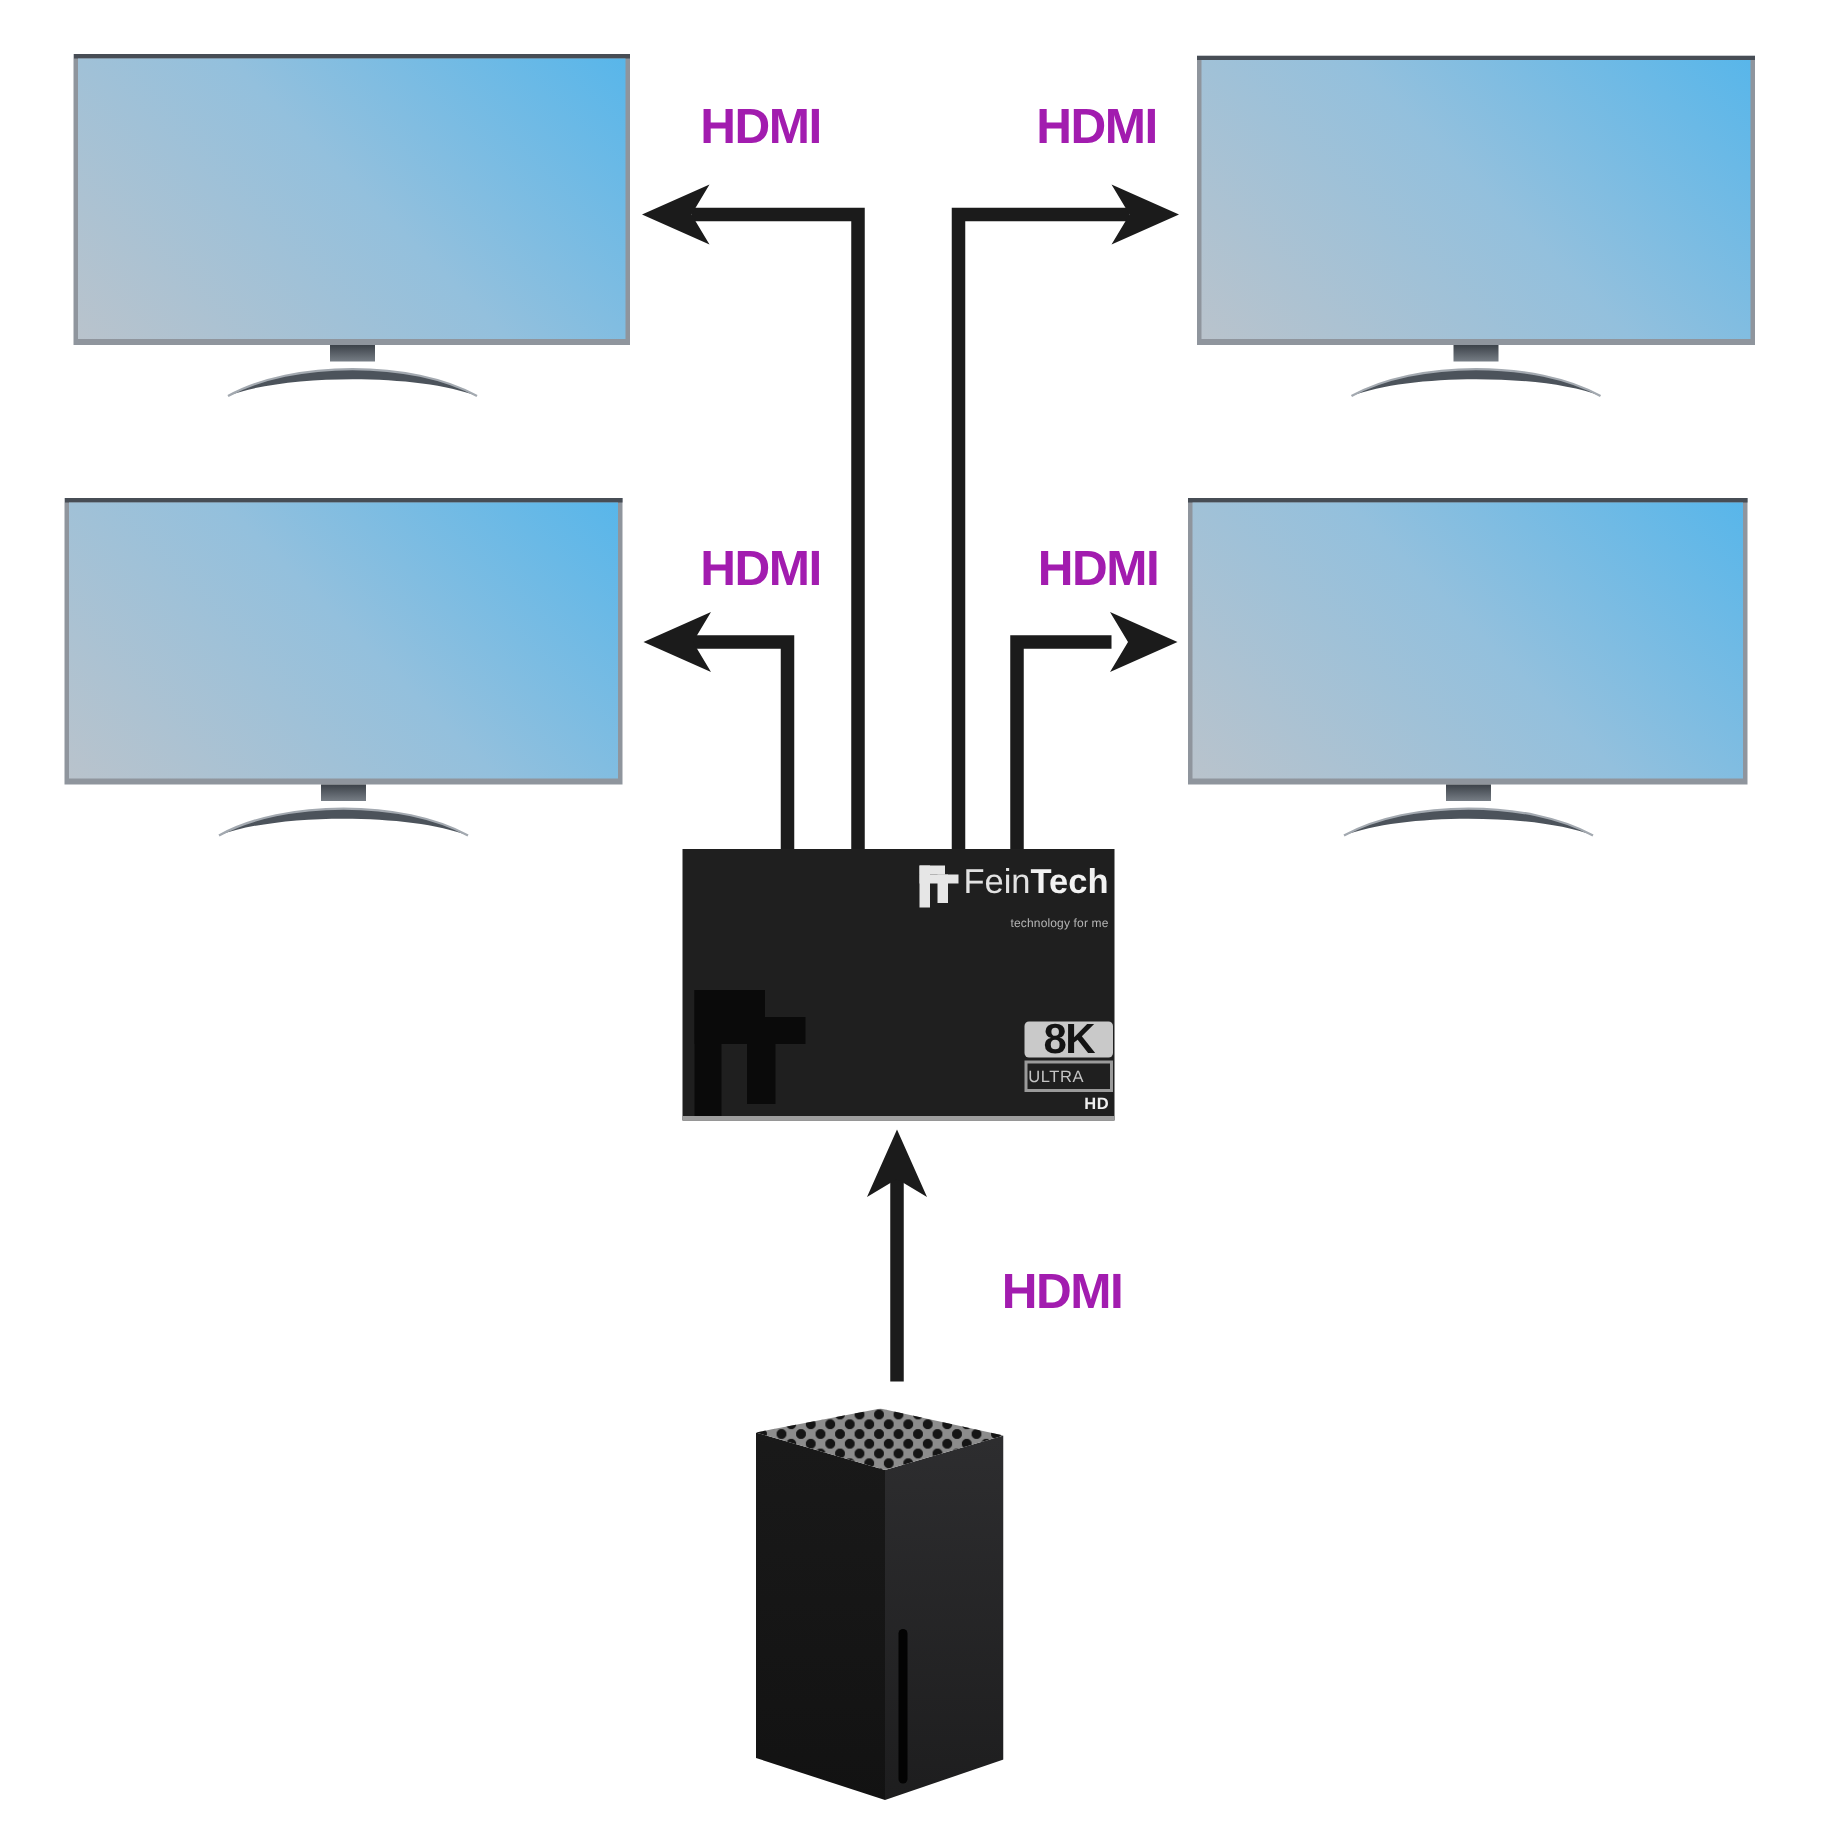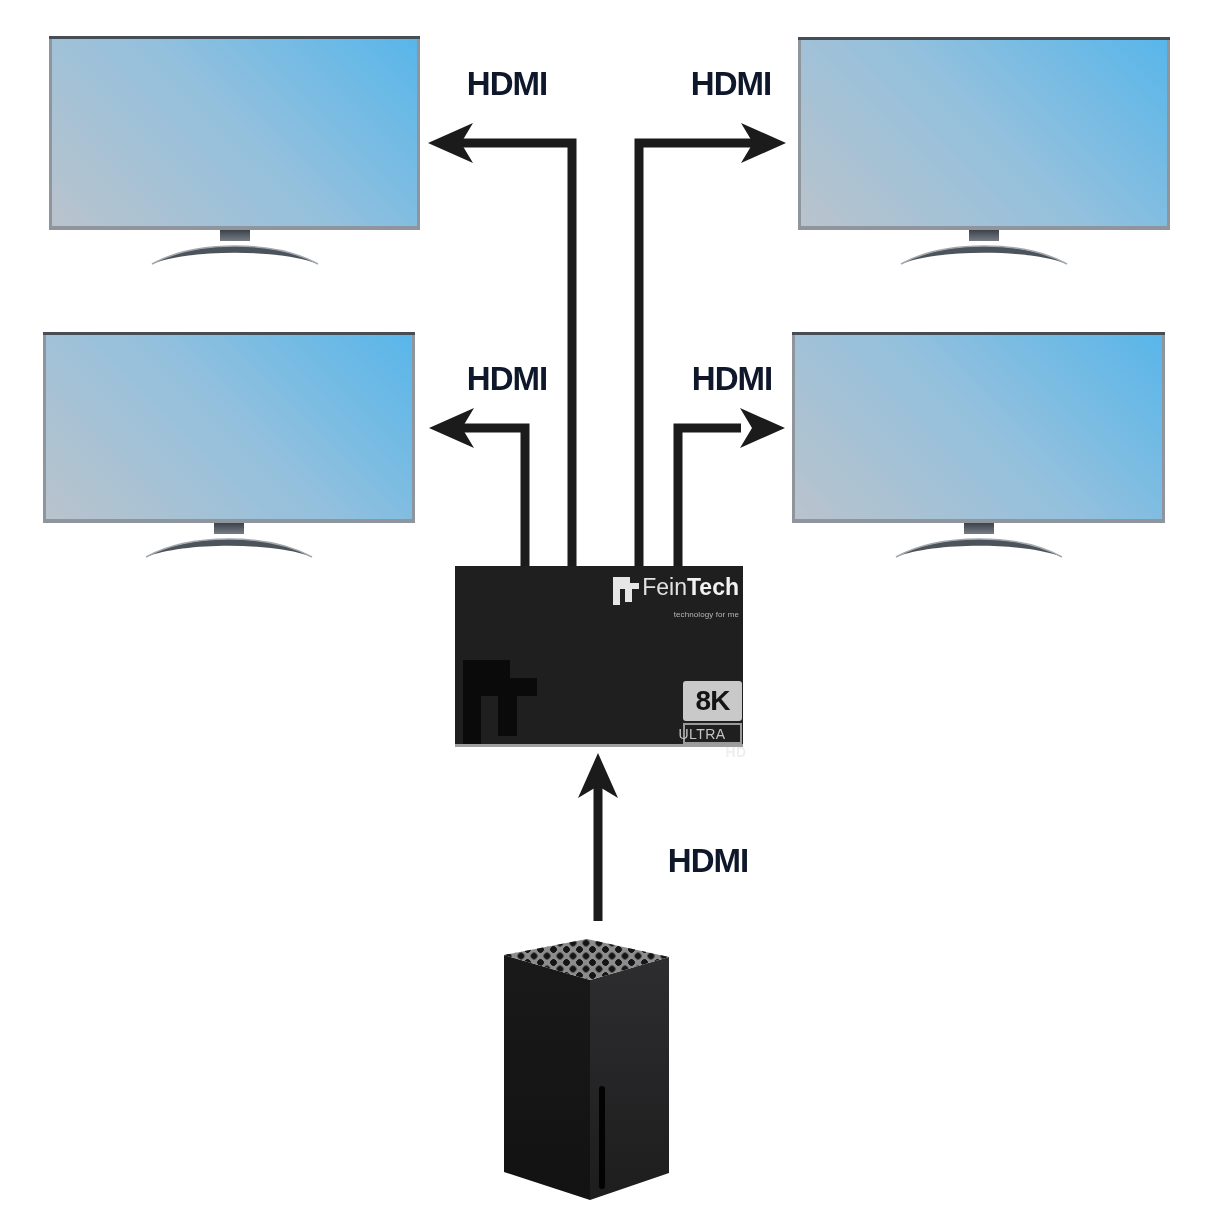--- a/index.html
+++ b/index.html
@@ -11,41 +11,41 @@
   
   .tv{position:absolute;background:#8f959d;box-shadow:inset 0 3px 0 #474d55;padding:3px 3px 4px 3px;box-sizing:border-box;}
   .tv .screen{width:100%;height:100%;background:linear-gradient(45deg,#b9c3cc 0%,#93c0dd 52%,#58b6ea 100%);}
   .tv .neck{position:absolute;left:50%;top:100%;transform:translateX(-50%);width:30px;height:11px;
     background:linear-gradient(#3c4249,#767d85);}
   .tv .base{position:absolute;left:50%;top:100%;margin-top:8px;transform:translateX(-50%);}
   
   #wires{position:absolute;left:0;top:0;pointer-events:none;}
   
   .hdmi-label{position:absolute;width:130px;text-align:center;font-size:33px;font-weight:700;
-    letter-spacing:-1px;color:#0f172a;line-height:40px;}
+    letter-spacing:-1px;color:#a21caf;line-height:40px;}
   
   .splitter{position:absolute;left:455px;top:566px;width:288px;height:178px;background:#1f1f1f;
     border-bottom:3px solid #9e9e9e;box-sizing:content-box;}
   .ftg{position:absolute;}
   .ftg i{position:absolute;background:currentColor;}
   .ftg .b1{left:0;top:0;width:24%;height:100%;}
   .ftg .a1{left:0;top:0;width:64%;height:21%;}
   .ftg .a2{left:0;top:21%;width:100%;height:22%;}
   .ftg .st{left:47%;top:21%;width:26%;height:69%;}
   .brand{position:absolute;right:4px;top:11px;display:flex;align-items:flex-start;gap:3px;}
   .brand .mark{position:relative;width:26px;height:28px;color:#e6e6e6;}
   .brand-name{font-size:23px;color:#e2e2e2;font-weight:400;line-height:20px;white-space:nowrap;}
   .brand-name b{font-weight:700;color:#f2f2f2;}
   .brand-tag{font-size:8px;letter-spacing:.1px;color:#b5b5b5;text-align:right;margin-top:11px;}
   .watermark{left:8px;top:94px;width:74px;height:84px;color:#0a0a0a;}
   .badge{position:absolute;left:228px;top:115px;width:59px;}
-  .badge .res{background:#c9c9c9;border-radius:3px;height:40px;display:flex;align-items:center;justify-content:center;
+  .badge .res{background:#c9c9c9;border-radius:3px;height:24px;display:flex;align-items:center;justify-content:center;
     font-size:28px;font-weight:800;color:#141414;letter-spacing:-1px;}
   .badge .uhd{margin-top:2px;border:2px solid #9a9a9a;height:17px;display:flex;align-items:center;justify-content:center;
-    font-size:14px;color:#c4c4c4;letter-spacing:.4px;font-weight:400;}
+    font-size:11px;color:#c4c4c4;letter-spacing:.4px;font-weight:400;}
   .badge .uhd b{color:#efefef;font-weight:700;margin-top:36px;}
   
   .console{position:absolute;left:495px;top:930px;width:185px;height:275px;}
   .console .face{position:absolute;left:0;top:0;width:100%;height:100%;}
   .console .top{
     background-color:#8c8c8c;
     background-image:radial-gradient(circle,#151515 33%,rgba(0,0,0,0) 39%),
                      radial-gradient(circle,#151515 33%,rgba(0,0,0,0) 39%);
     background-size:13px 13px;background-position:0 0,6.5px 6.5px;
     clip-path:polygon(92px 9px,174px 27px,95px 50px,9px 25px);}

